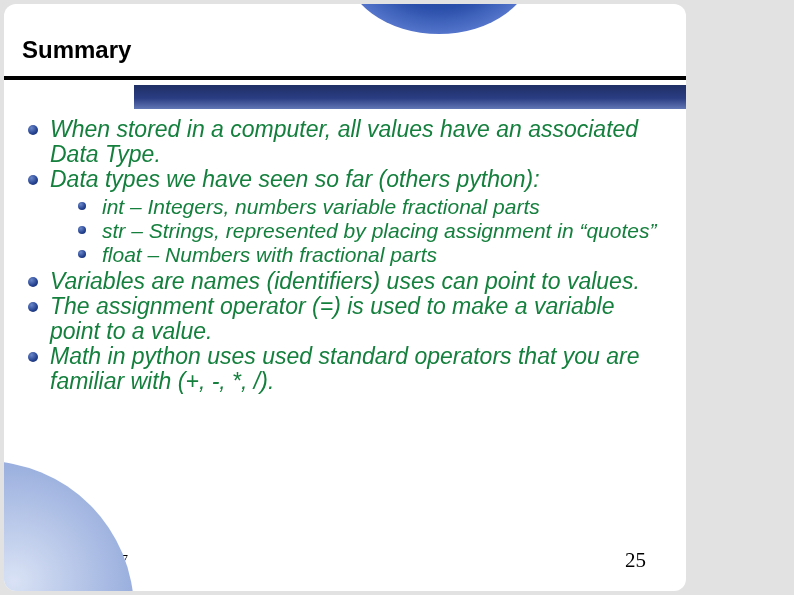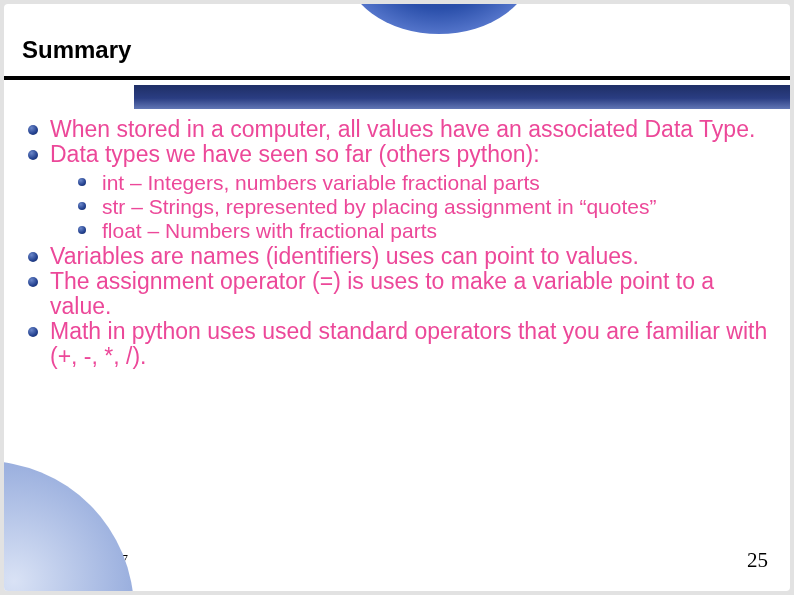--- a/index.html
+++ b/index.html
@@ -8,24 +8,24 @@
     height: 595px;
     background: #e2e2e2;
     font-family: Arial, Helvetica, sans-serif;
     position: relative;
     overflow: hidden;
   }
   .slide {
     position: absolute;
     left: 4px;
     top: 4px;
-    width: 786px;
+    width: 682px;
     height: 587px;
     background: #fff;
-    border-radius: 4px;
+    border-radius: 12px;
     overflow: hidden;
   }
   
   .top-arc {
     position: absolute;
     top: -110px;
     left: 340px;
     width: 190px;
     height: 140px;
     background: radial-gradient(ellipse at center, #1a3a8f 0%, #2a4faa 45%, #5b7bd0 75%, #d6e0f3 100%);
@@ -59,22 +59,23 @@
     background: linear-gradient(to bottom, #1f2f66 0%, #2a3d82 55%, #6277b5 100%);
     z-index: 1;
   }
   .content {
     position: absolute;
     top: 113px;
     left: 18px;
     right: 18px;
     font-size: 23px;
     line-height: 1.08;
-    color: #ec4899;
+    color: #15803d;
     z-index: 2;
+    font-style: italic;
   }
   .b-item {
     position: relative;
     padding-left: 28px;
     margin-bottom: 0;
   }
   .b-item::before {
     content: "";
     position: absolute;
     left: 6px;
@@ -104,21 +105,21 @@
   .footer-date {
     position: absolute;
     left: 56px;
     bottom: 24px;
     font-size: 13px;
     font-family: "Times New Roman", Times, serif;
     color: #000;
   }
   .footer-page {
     position: absolute;
-    right: 22px;
+    right: 40px;
     bottom: 18px;
     font-size: 21px;
     font-family: "Times New Roman", Times, serif;
     color: #000;
   }
   
   .bottom-arc {
     position: absolute;
     left: -170px;
     bottom: -170px;
@@ -140,20 +141,20 @@
 
   <div class="content">
     <div class="b-item">When stored in a computer, all values have an associated Data Type.</div>
     <div class="b-item">Data types we have seen so far (others python):</div>
     <div class="sub-group">
       <div class="sub-item">int – Integers, numbers variable fractional parts</div>
       <div class="sub-item">str – Strings, represented by placing assignment in “quotes”</div>
       <div class="sub-item">float – Numbers with fractional parts</div>
     </div>
     <div class="b-item">Variables are names (identifiers) uses can point to values.</div>
-    <div class="b-item">The assignment operator (=) is uses to make a variable point to a value.</div>
+    <div class="b-item">The assignment operator (=) is used to make a variable point to a value.</div>
     <div class="b-item">Math in python uses used standard operators that you are familiar with (+, -, *, /).</div>
   </div>
 
   <div class="footer-date">Aug 29 2007</div>
   <div class="footer-page">25</div>
   <div class="bottom-arc"></div>
 </div>
 
 </body></html>

